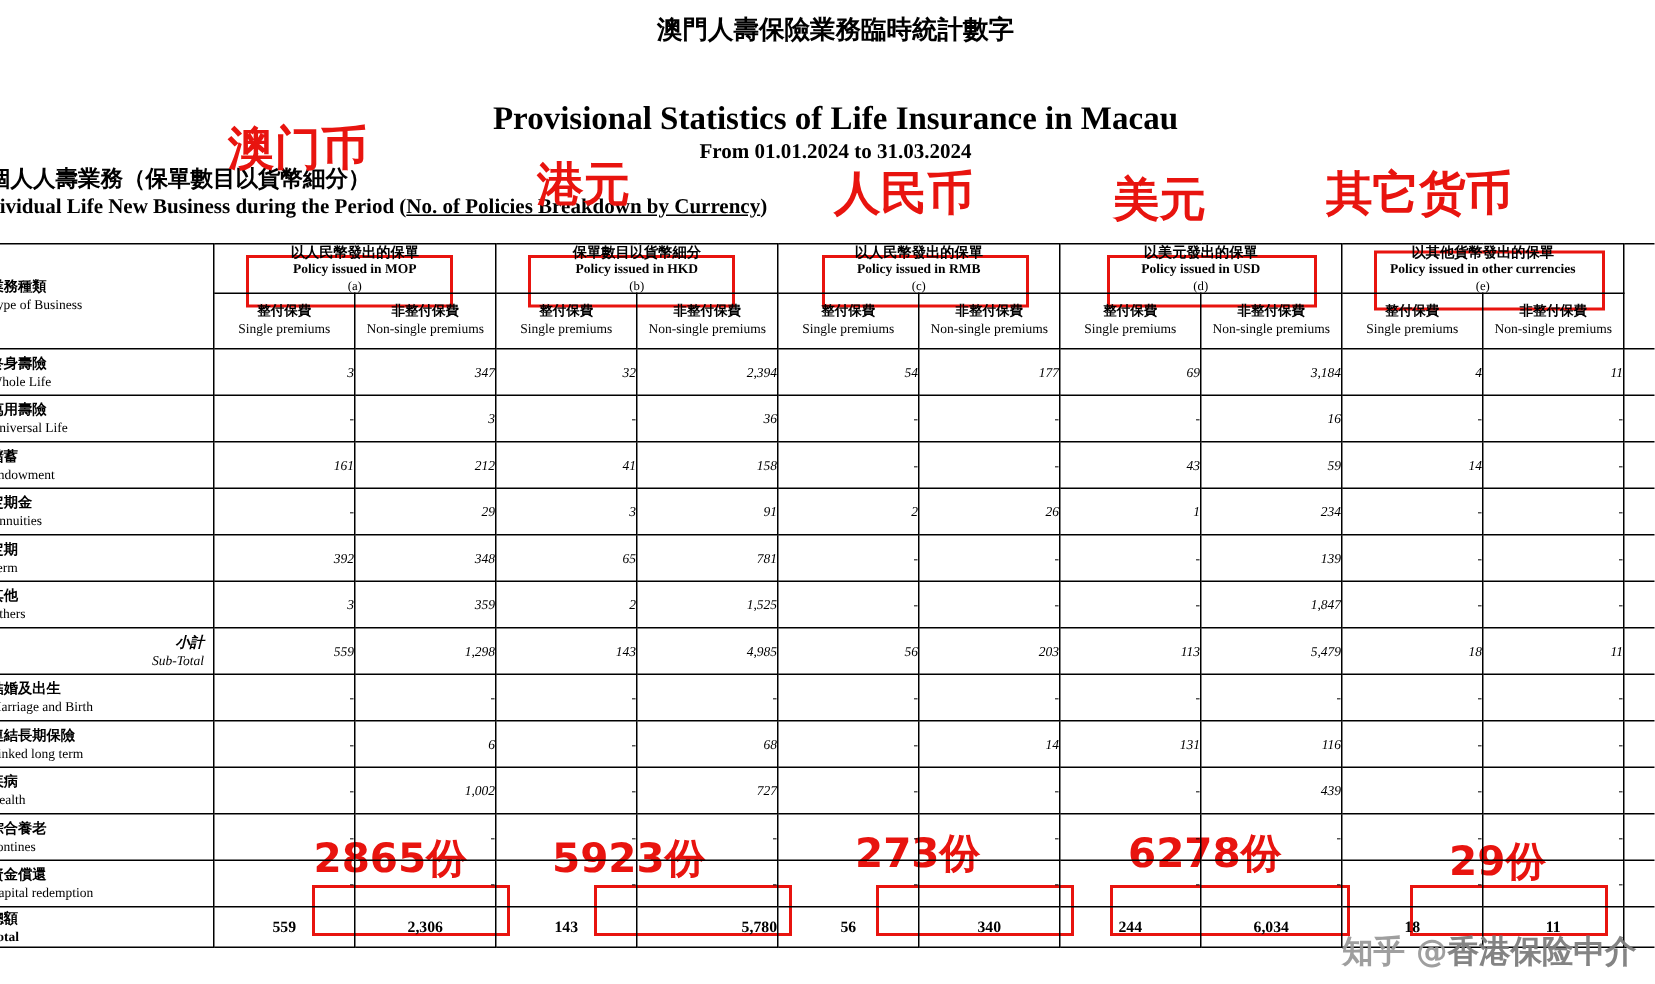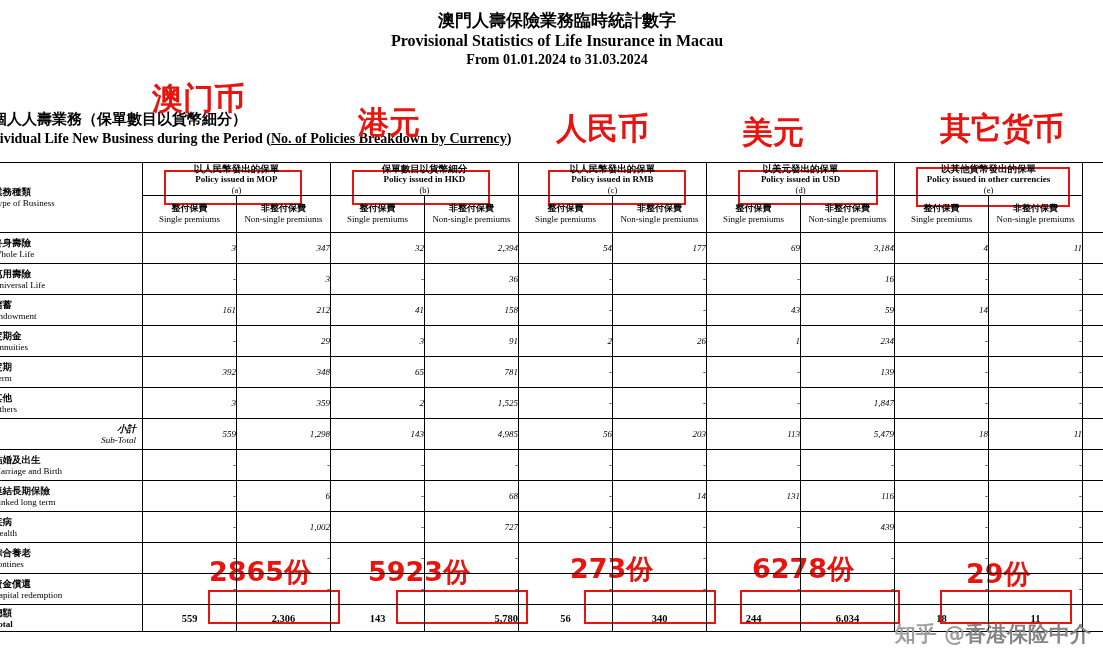--- a/index.html
+++ b/index.html
@@ -19,21 +19,21 @@
   
   .header {
     text-align: center;
     padding-top: 10px;
   }
   .header .line {
     line-height: 1.25;
     padding-left: 11px;
   }
   .t-zh1 { font-size: 17px; font-weight: bold; font-family: "DejaVu Sans", sans-serif; }
-  .t-en1 { font-size: 16px; font-weight: bold; font-family: "Liberation Serif", serif; }
+  .t-en1 { font-size: 22px; font-weight: bold; font-family: "Liberation Serif", serif; margin-top: 34px; }
   .t-zh2 { font-size: 15px; font-family: "DejaVu Sans", sans-serif; }
   .t-en2 { font-size: 14px; font-weight: bold; font-family: "Liberation Serif", serif; }
 
   
   .annot {
     position: absolute;
     color: #e8140f;
     font-weight: bold;
     font-family: "DejaVu Sans", sans-serif;
     white-space: nowrap;
@@ -153,21 +153,21 @@
 
 <div class="subtitle">
   <div class="zh">個人人壽業務（保單數目以貨幣細分）</div>
   <div class="en"><span>dividual Life New Business during the Period (</span><u>No. of Policies Breakdown by Currency</u><span>)</span></div>
 </div>
 
 <div class="annot cur" style="left:152px; top:78px;">澳门币</div>
 <div class="annot cur" style="left:358px; top:102px;">港元</div>
 <div class="annot cur" style="left:556px; top:108px;">人民币</div>
 <div class="annot cur" style="left:742px; top:112px;">美元</div>
-<div class="annot cur" style="left:940px; top:108px;">其它货币</div>
+<div class="annot cur" style="left:884px; top:108px;">其它货币</div>
 
 <div class="annot cnt" style="left:196px; top:554px;margin-left:13px;">2865份</div>
 <div class="annot cnt" style="left:368px; top:554px;">5923份</div>
 <div class="annot cnt" style="left:570px; top:551px;">273份</div>
 <div class="annot cnt" style="left:752px; top:551px;">6278份</div>
 <div class="annot cnt" style="left:966px; top:556px;">29份</div>
 
 <div class="redbox" style="left:164px; top:170px; width:138px; height:35px;"></div>
 <div class="redbox" style="left:352px; top:170px; width:138px; height:35px;"></div>
 <div class="redbox" style="left:548px; top:170px; width:138px; height:35px;"></div>

